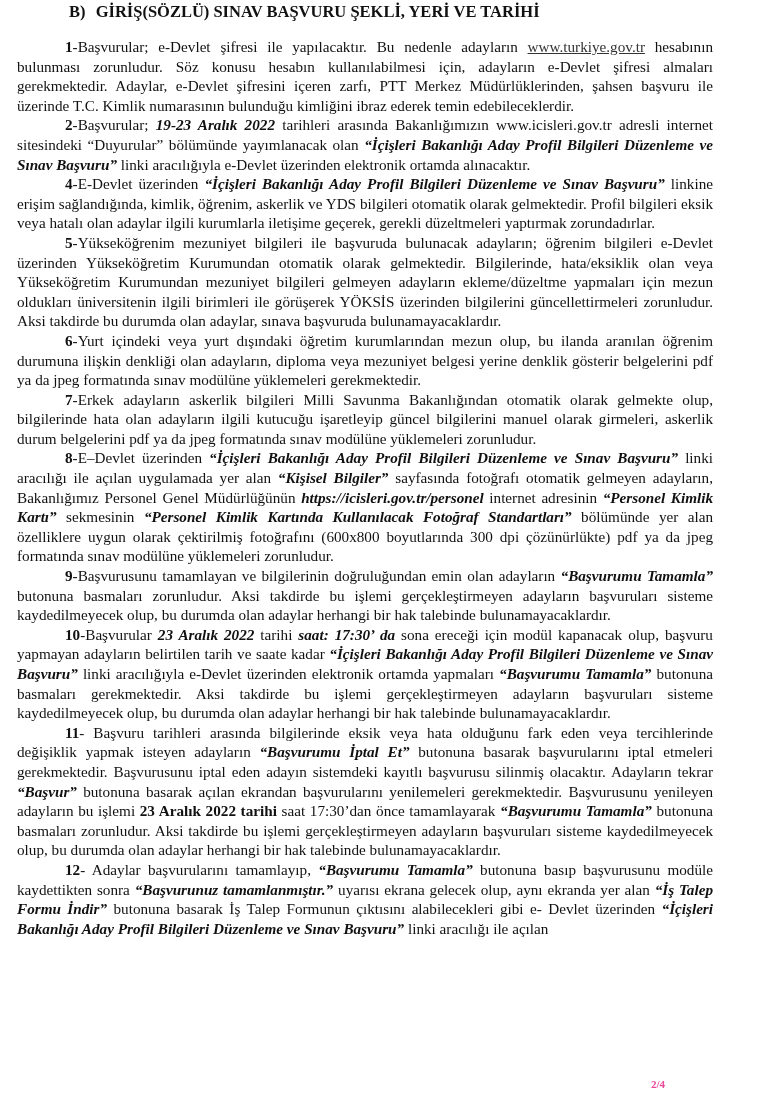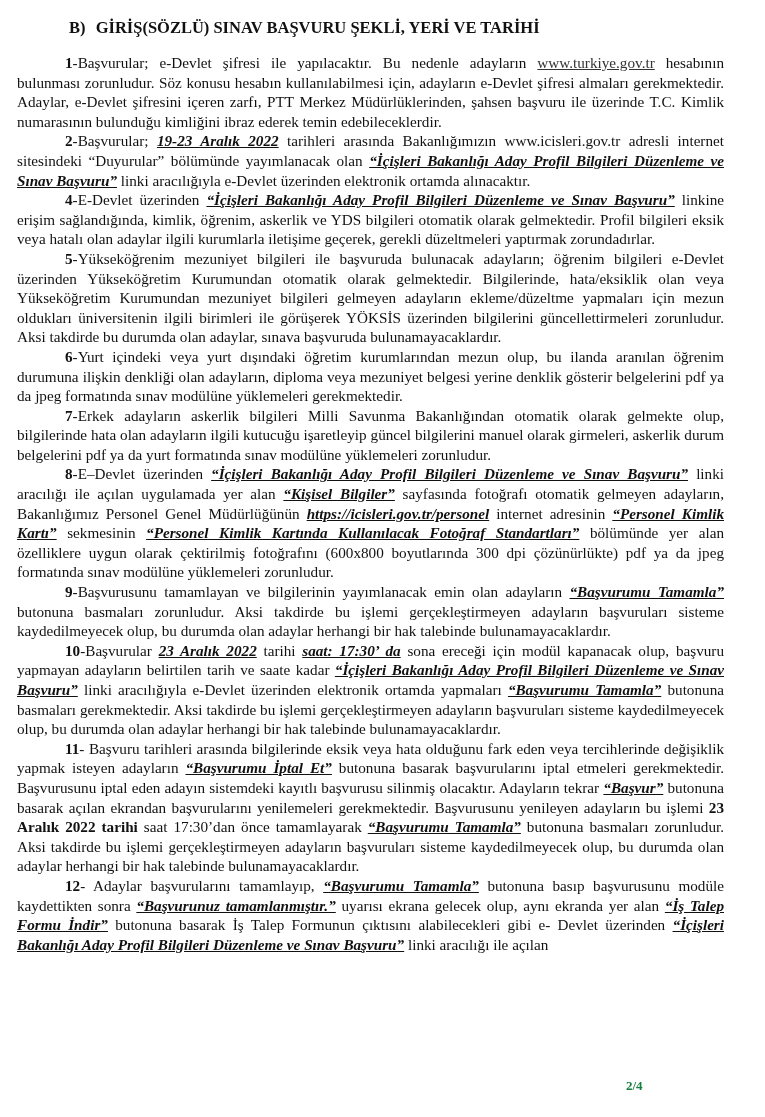--- a/index.html
+++ b/index.html
@@ -1,34 +1,34 @@
 <!DOCTYPE html>
 <html><head>
 <meta charset="utf-8">
 <style>
   html, body { margin: 0; padding: 0; background: #ffffff; }
   body { width: 765px; height: 1117px; position: relative; overflow: hidden; }
   .page {
-    position: absolute; left: 17px; top: 17px; width: 712px;
+    position: absolute; left: 17px; top: 1px; width: 712px;
     font-family: "Liberation Serif", serif; font-size: 15.2px; line-height: 19.6px;
     color: #111;
   }
   .heading {
     font-weight: bold; font-size: 16.5px; margin: 0 0 14px 0; padding-left: 52px; line-height: 22px;
   }
   .heading .letter { margin-right: 6px; }
-  p.para { margin: 0 5px 0 0; text-align: justify; text-indent: 48px; }
+  p.para { margin: 0 16px 0 0; text-align: justify; text-indent: 48px; }
   p.para .num { font-weight: bold; }
-  .bi { font-weight: bold; font-style: italic; text-decoration: underline; }
+  .bi { font-weight: bold; font-style: italic; }
   .i { }
   .b { font-weight: bold; }
   .link { color: #333; text-decoration: underline; }
   .pagenum {
-    position: absolute; left: 626px; top: 1078px;
-    font-family: "Liberation Serif", serif; font-size: 13px; font-weight: bold; color: #15803d;
+    position: absolute; left: 651px; top: 1078px;
+    font-family: "Liberation Serif", serif; font-size: 11px; font-weight: bold; color: #ec4899;
   }
 </style>
 </head>
 <body>
 
 <div class="page">
   <div class="heading">
     <span class="letter">B)</span>
     <span>GİRİŞ(SÖZLÜ) SINAV BAŞVURU ŞEKLİ, YERİ VE TARİHİ</span>
   </div>
@@ -48,29 +48,29 @@
 
   <p class="para">
     <span class="num">5</span><span>-Yükseköğrenim mezuniyet bilgileri ile başvuruda bulunacak adayların; öğrenim bilgileri e-Devlet üzerinden Yükseköğretim Kurumundan otomatik olarak gelmektedir. Bilgilerinde, hata/eksiklik olan veya Yükseköğretim Kurumundan mezuniyet bilgileri gelmeyen adayların ekleme/düzeltme yapmaları için mezun oldukları üniversitenin ilgili birimleri ile görüşerek YÖKSİS üzerinden bilgilerini güncellettirmeleri zorunludur. Aksi takdirde bu durumda olan adaylar, sınava başvuruda bulunamayacaklardır.</span>
   </p>
 
   <p class="para">
     <span class="num">6</span><span>-Yurt içindeki veya yurt dışındaki öğretim kurumlarından mezun olup, bu ilanda aranılan öğrenim durumuna ilişkin denkliği olan adayların, diploma veya mezuniyet belgesi yerine denklik gösterir belgelerini pdf ya da jpeg formatında sınav modülüne yüklemeleri gerekmektedir.</span>
   </p>
 
   <p class="para">
-    <span class="num">7</span><span>-Erkek adayların askerlik bilgileri Milli Savunma Bakanlığından otomatik olarak gelmekte olup, bilgilerinde hata olan adayların ilgili kutucuğu işaretleyip güncel bilgilerini manuel olarak girmeleri, askerlik durum belgelerini pdf ya da yurt formatında sınav modülüne yüklemeleri zorunludur.</span>
+    <span class="num">7</span><span>-Erkek adayların askerlik bilgileri Milli Savunma Bakanlığından otomatik olarak gelmekte olup, bilgilerinde hata olan adayların ilgili kutucuğu işaretleyip güncel bilgilerini manuel olarak girmeleri, askerlik durum belgelerini pdf ya da jpeg formatında sınav modülüne yüklemeleri zorunludur.</span>
   </p>
 
   <p class="para">
     <span class="num">8</span><span>-E–Devlet üzerinden </span><span class="bi">“İçişleri Bakanlığı Aday Profil Bilgileri Düzenleme ve Sınav Başvuru”</span><span> linki aracılığı ile açılan uygulamada yer alan </span><span class="bi">“Kişisel Bilgiler”</span><span> sayfasında fotoğrafı otomatik gelmeyen adayların, Bakanlığımız Personel Genel Müdürlüğünün </span><span class="bi">https://icisleri.gov.tr/personel</span><span> internet adresinin </span><span class="bi">“Personel Kimlik Kartı”</span><span> sekmesinin </span><span class="bi">“Personel Kimlik Kartında Kullanılacak Fotoğraf Standartları”</span><span> bölümünde yer alan özelliklere uygun olarak çektirilmiş fotoğrafını (600x800 boyutlarında 300 dpi çözünürlükte) pdf ya da jpeg formatında sınav modülüne yüklemeleri zorunludur.</span>
   </p>
 
   <p class="para">
-    <span class="num">9</span><span>-Başvurusunu tamamlayan ve bilgilerinin yayımlanacak emin olan adayların </span><span class="bi">“Başvurumu Tamamla”</span><span> butonuna basmaları zorunludur. Aksi takdirde bu işlemi gerçekleştirmeyen adayların başvuruları sisteme kaydedilmeyecek olup, bu durumda olan adaylar herhangi bir hak talebinde bulunamayacaklardır.</span>
+    <span class="num">9</span><span>-Başvurusunu tamamlayan ve bilgilerinin doğruluğundan emin olan adayların </span><span class="bi">“Başvurumu Tamamla”</span><span> butonuna basmaları zorunludur. Aksi takdirde bu işlemi gerçekleştirmeyen adayların başvuruları sisteme kaydedilmeyecek olup, bu durumda olan adaylar herhangi bir hak talebinde bulunamayacaklardır.</span>
   </p>
 
   <p class="para">
     <span class="num">10</span><span>-Başvurular </span><span class="bi">23 Aralık 2022</span><span> tarihi </span><span class="bi">saat: 17:30’ da</span><span> sona ereceği için modül kapanacak olup, başvuru yapmayan adayların belirtilen tarih ve saate kadar </span><span class="bi">“İçişleri Bakanlığı Aday Profil Bilgileri Düzenleme ve Sınav Başvuru”</span><span> linki aracılığıyla e-Devlet üzerinden elektronik ortamda yapmaları </span><span class="bi">“Başvurumu Tamamla”</span><span> butonuna basmaları gerekmektedir. Aksi takdirde bu işlemi gerçekleştirmeyen adayların başvuruları sisteme kaydedilmeyecek olup, bu durumda olan adaylar herhangi bir hak talebinde bulunamayacaklardır.</span>
   </p>
 
   <p class="para">
     <span class="num">11</span><span>- Başvuru tarihleri arasında bilgilerinde eksik veya hata olduğunu fark eden veya tercihlerinde değişiklik yapmak isteyen adayların </span><span class="bi">“Başvurumu İptal Et”</span><span> butonuna basarak başvurularını iptal etmeleri gerekmektedir. Başvurusunu iptal eden adayın sistemdeki kayıtlı başvurusu silinmiş olacaktır. Adayların tekrar </span><span class="bi">“Başvur”</span><span> butonuna basarak açılan ekrandan başvurularını yenilemeleri gerekmektedir. Başvurusunu yenileyen adayların bu işlemi </span><span class="b">23 Aralık 2022 tarihi</span><span> </span><span class="i">saat 17:30’dan</span><span> önce tamamlayarak </span><span class="bi">“Başvurumu Tamamla”</span><span> butonuna basmaları zorunludur. Aksi takdirde bu işlemi gerçekleştirmeyen adayların başvuruları sisteme kaydedilmeyecek olup, bu durumda olan adaylar herhangi bir hak talebinde bulunamayacaklardır.</span>
   </p>
 

